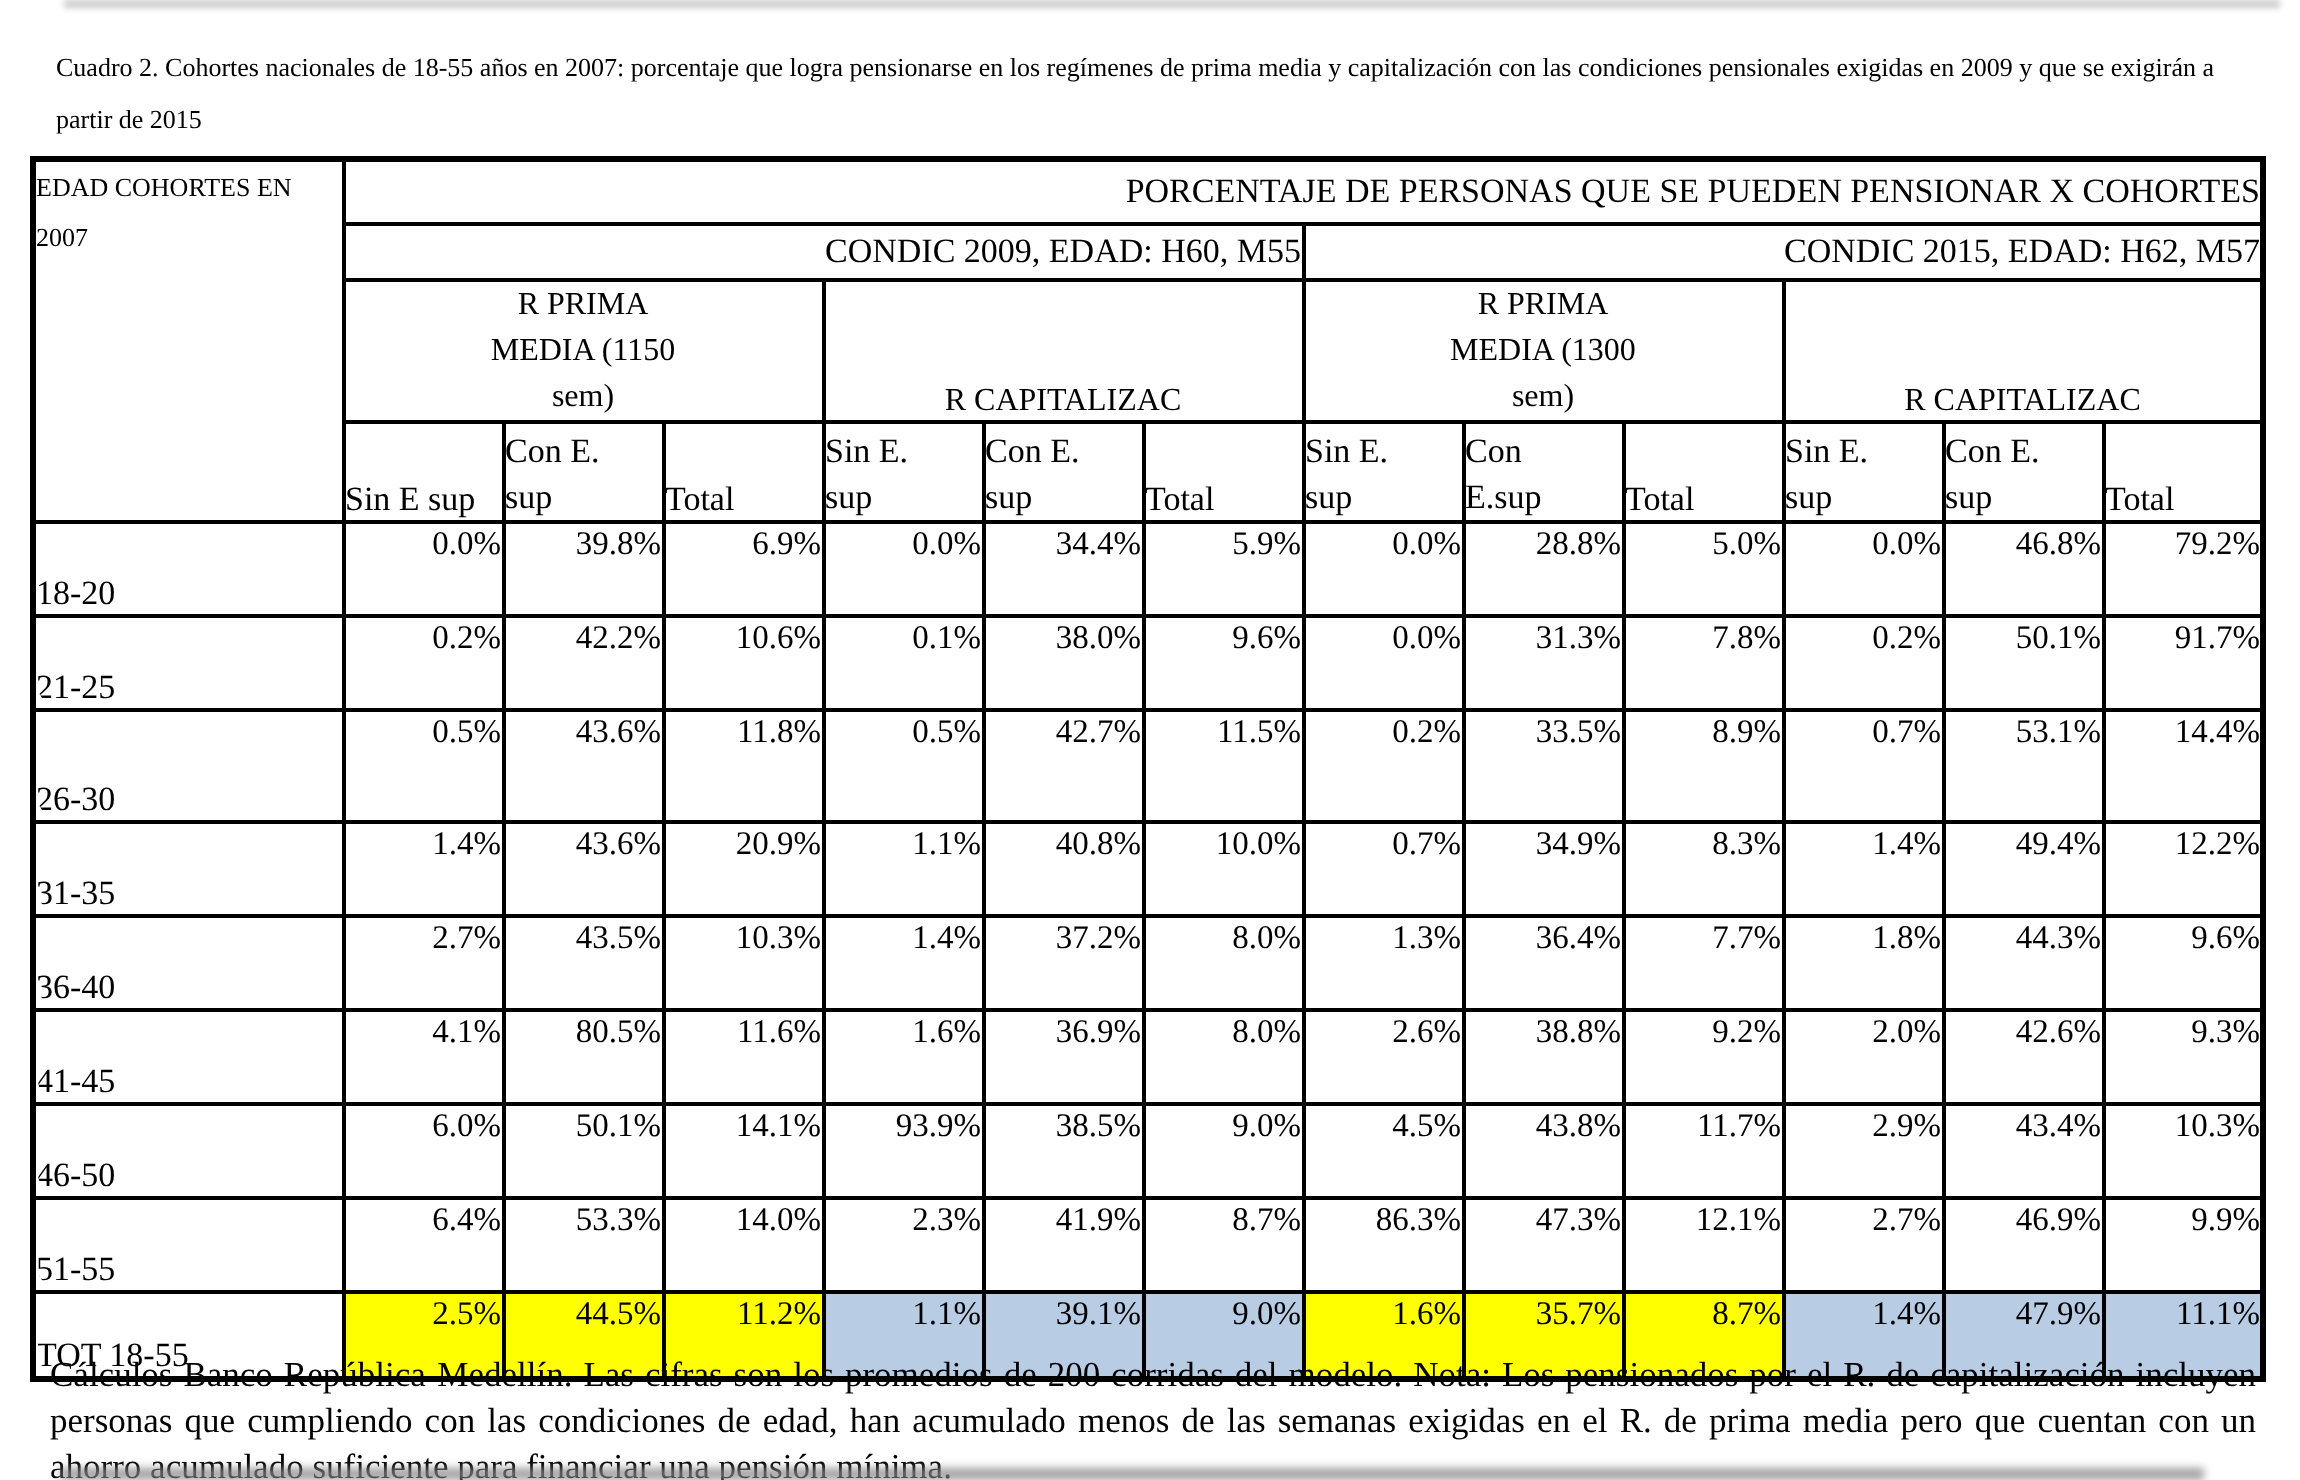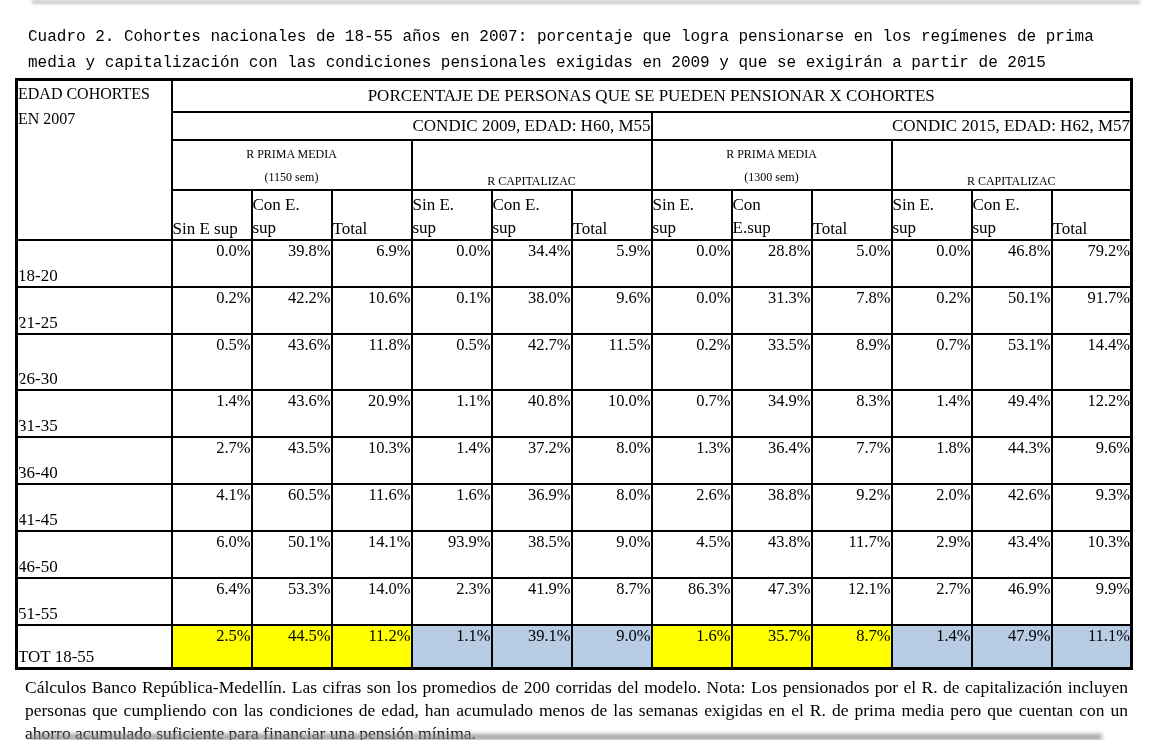--- a/index.html
+++ b/index.html
@@ -18,21 +18,21 @@
     position: absolute; left: 32px; top: 0; width: 1108px; height: 4px;
     background: #b9b9b9; filter: blur(1.5px); opacity: .75;
   }
   .artifact-bottom {
     position: absolute; left: 30px; top: 734px; width: 1072px; height: 6px;
     background: #8a8a8a; filter: blur(2px); opacity: .8;
   }
 
   .title {
     position: absolute; left: 28px; top: 8px; width: 1100px;
-    font-size: 16px; line-height: 26px; font-family: Liberation Mono, monospace;
+    font-size: 13px; line-height: 26px;
   }
 
   table.main {
     position: absolute; left: 15px; top: 78px;
     width: 1118px;
     border-collapse: collapse;
     table-layout: fixed;
     font-size: 16.5px;
   }
   table.main td, table.main th {
@@ -41,33 +41,33 @@
     font-weight: normal;
     overflow: hidden;
   }
   table.main { border: 3px solid #000; }
 
   col.c-label { width: 155px; }
 
   .corner {
     vertical-align: top; text-align: left;
     padding: 3px 34px 0 5px;
-    font-size: 16px; line-height: 25px;
+    font-size: 13px; line-height: 25px;
   }
   .mainhdr {
-    height: 30px; text-align: center; vertical-align: middle;
+    height: 30px; text-align: right; vertical-align: middle;
     font-size: 17px;
   }
   .condhdr {
     height: 26px; text-align: right; vertical-align: middle;
     font-size: 17px;
   }
   .regimehdr {
     height: 48px; text-align: center; vertical-align: bottom;
-    font-size: 12px; padding-bottom: 2px;
+    font-size: 16px; padding-bottom: 2px;
   }
   .subhdr {
     height: 48px; text-align: left; vertical-align: bottom;
     font-size: 17px; padding-bottom: 2px;
   }
   span.narrow { display: inline-block; max-width: 118px; line-height: 23px; }
   span.vnarrow { display: inline-block; max-width: 58px; line-height: 23px; }
 
   td.rowlabel {
     text-align: left; vertical-align: bottom;
@@ -215,21 +215,21 @@
           <td class="val">1.3%</td>
           <td class="val">36.4%</td>
           <td class="val">7.7%</td>
           <td class="val">1.8%</td>
           <td class="val">44.3%</td>
           <td class="val">9.6%</td>
         </tr>
         <tr class="body-row">
           <td class="rowlabel">41-45</td>
           <td class="val">4.1%</td>
-          <td class="val">60.5%</td>
+          <td class="val">80.5%</td>
           <td class="val">11.6%</td>
           <td class="val">1.6%</td>
           <td class="val">36.9%</td>
           <td class="val">8.0%</td>
           <td class="val">2.6%</td>
           <td class="val">38.8%</td>
           <td class="val">9.2%</td>
           <td class="val">2.0%</td>
           <td class="val">42.6%</td>
           <td class="val">9.3%</td>

